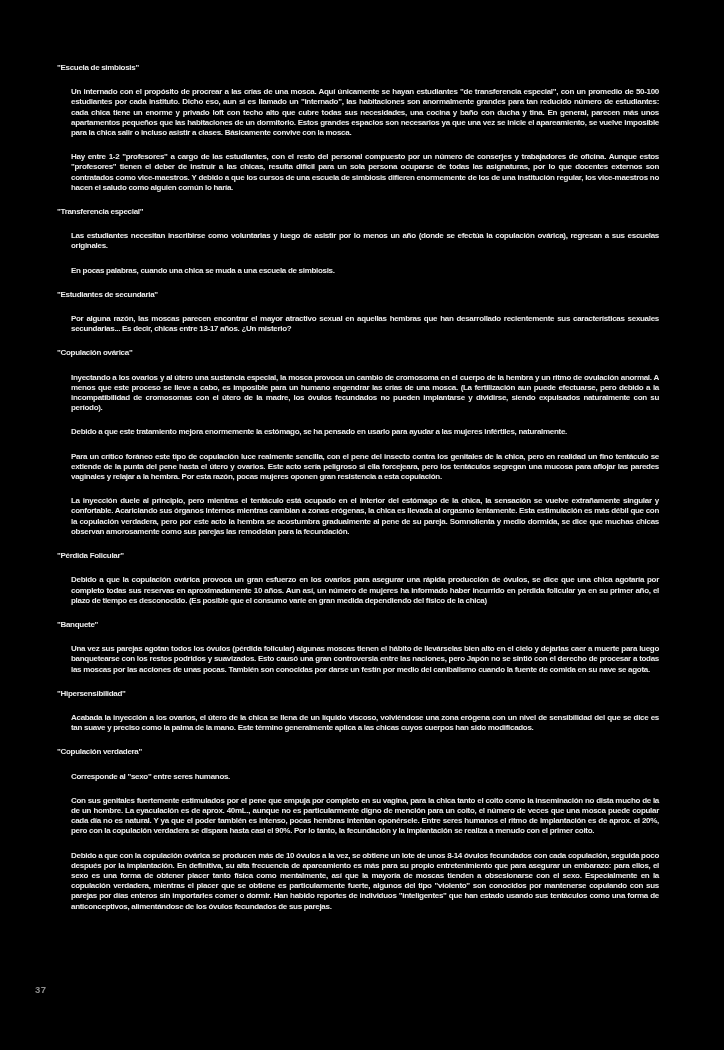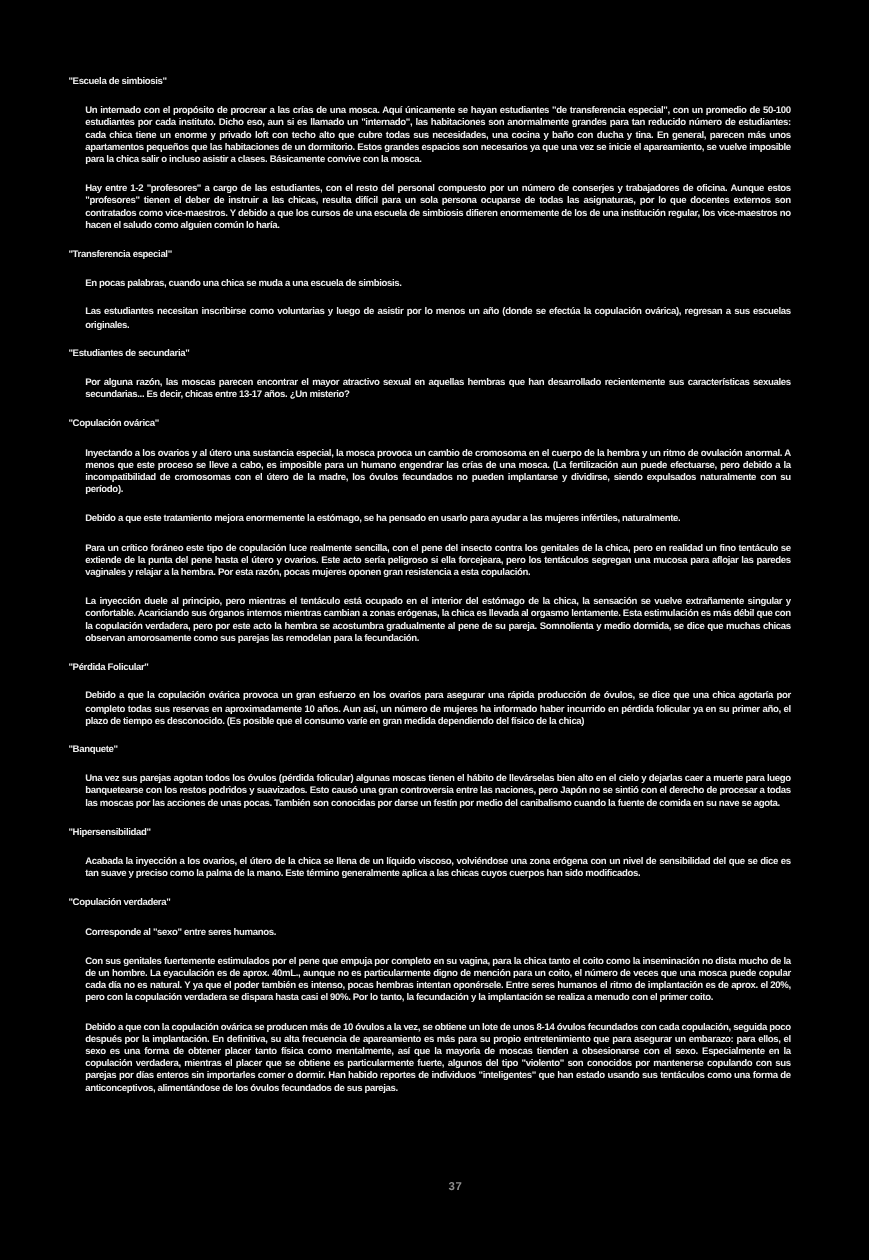--- a/index.html
+++ b/index.html
@@ -34,21 +34,20 @@
   .section + .section { margin-top: 10.2px; }
   .block + .block { margin-top: 10.2px; }
   .section-header { white-space: pre; text-align: left; }
   .para { margin: 14px; }
   .para:last-child { }
   .page-number {
     position: absolute;
     left: 0;
     right: 0;
     top: 984px;
-    text-align: center;
     color: #8f8f8f;
     font-size: 9.5px;
     font-weight: 700;
     letter-spacing: 0.5px;
     padding-left: 35px;
   }
 </style>
 </head>
 <body>
 
@@ -63,22 +62,22 @@
           <div class="block">
             <div class="para">Hay entre 1-2 "profesores" a cargo de las estudiantes, con el resto del personal compuesto por un número de conserjes y trabajadores de oficina. Aunque estos "profesores" tienen el deber de instruir a las chicas, resulta difícil para un sola persona ocuparse de todas las asignaturas, por lo que docentes externos son contratados como vice-maestros. Y debido a que los cursos de una escuela de simbiosis difieren enormemente de los de una institución regular, los vice-maestros no hacen el saludo como alguien común lo haría.</div>
           </div>
         </div>
   </div>
 
   <div class="section">
     <div class="section-header">"Transferencia especial"</div>
     <div>
           <div class="block">
+            <div class="para">Las estudiantes necesitan inscribirse como voluntarias y luego de asistir por lo menos un año (donde se efectúa la copulación ovárica), regresan a sus escuelas originales.</div>
             <div class="para">En pocas palabras, cuando una chica se muda a una escuela de simbiosis.</div>
-            <div class="para">Las estudiantes necesitan inscribirse como voluntarias y luego de asistir por lo menos un año (donde se efectúa la copulación ovárica), regresan a sus escuelas originales.</div>
           </div>
         </div>
   </div>
 
   <div class="section">
     <div class="section-header">"Estudiantes de secundaria"</div>
     <div>
           <div class="block">
             <div class="para">Por alguna razón, las moscas parecen encontrar el mayor atractivo sexual en aquellas hembras que han desarrollado recientemente sus características sexuales secundarias... Es decir, chicas entre 13-17 años. ¿Un misterio?</div>
           </div>

